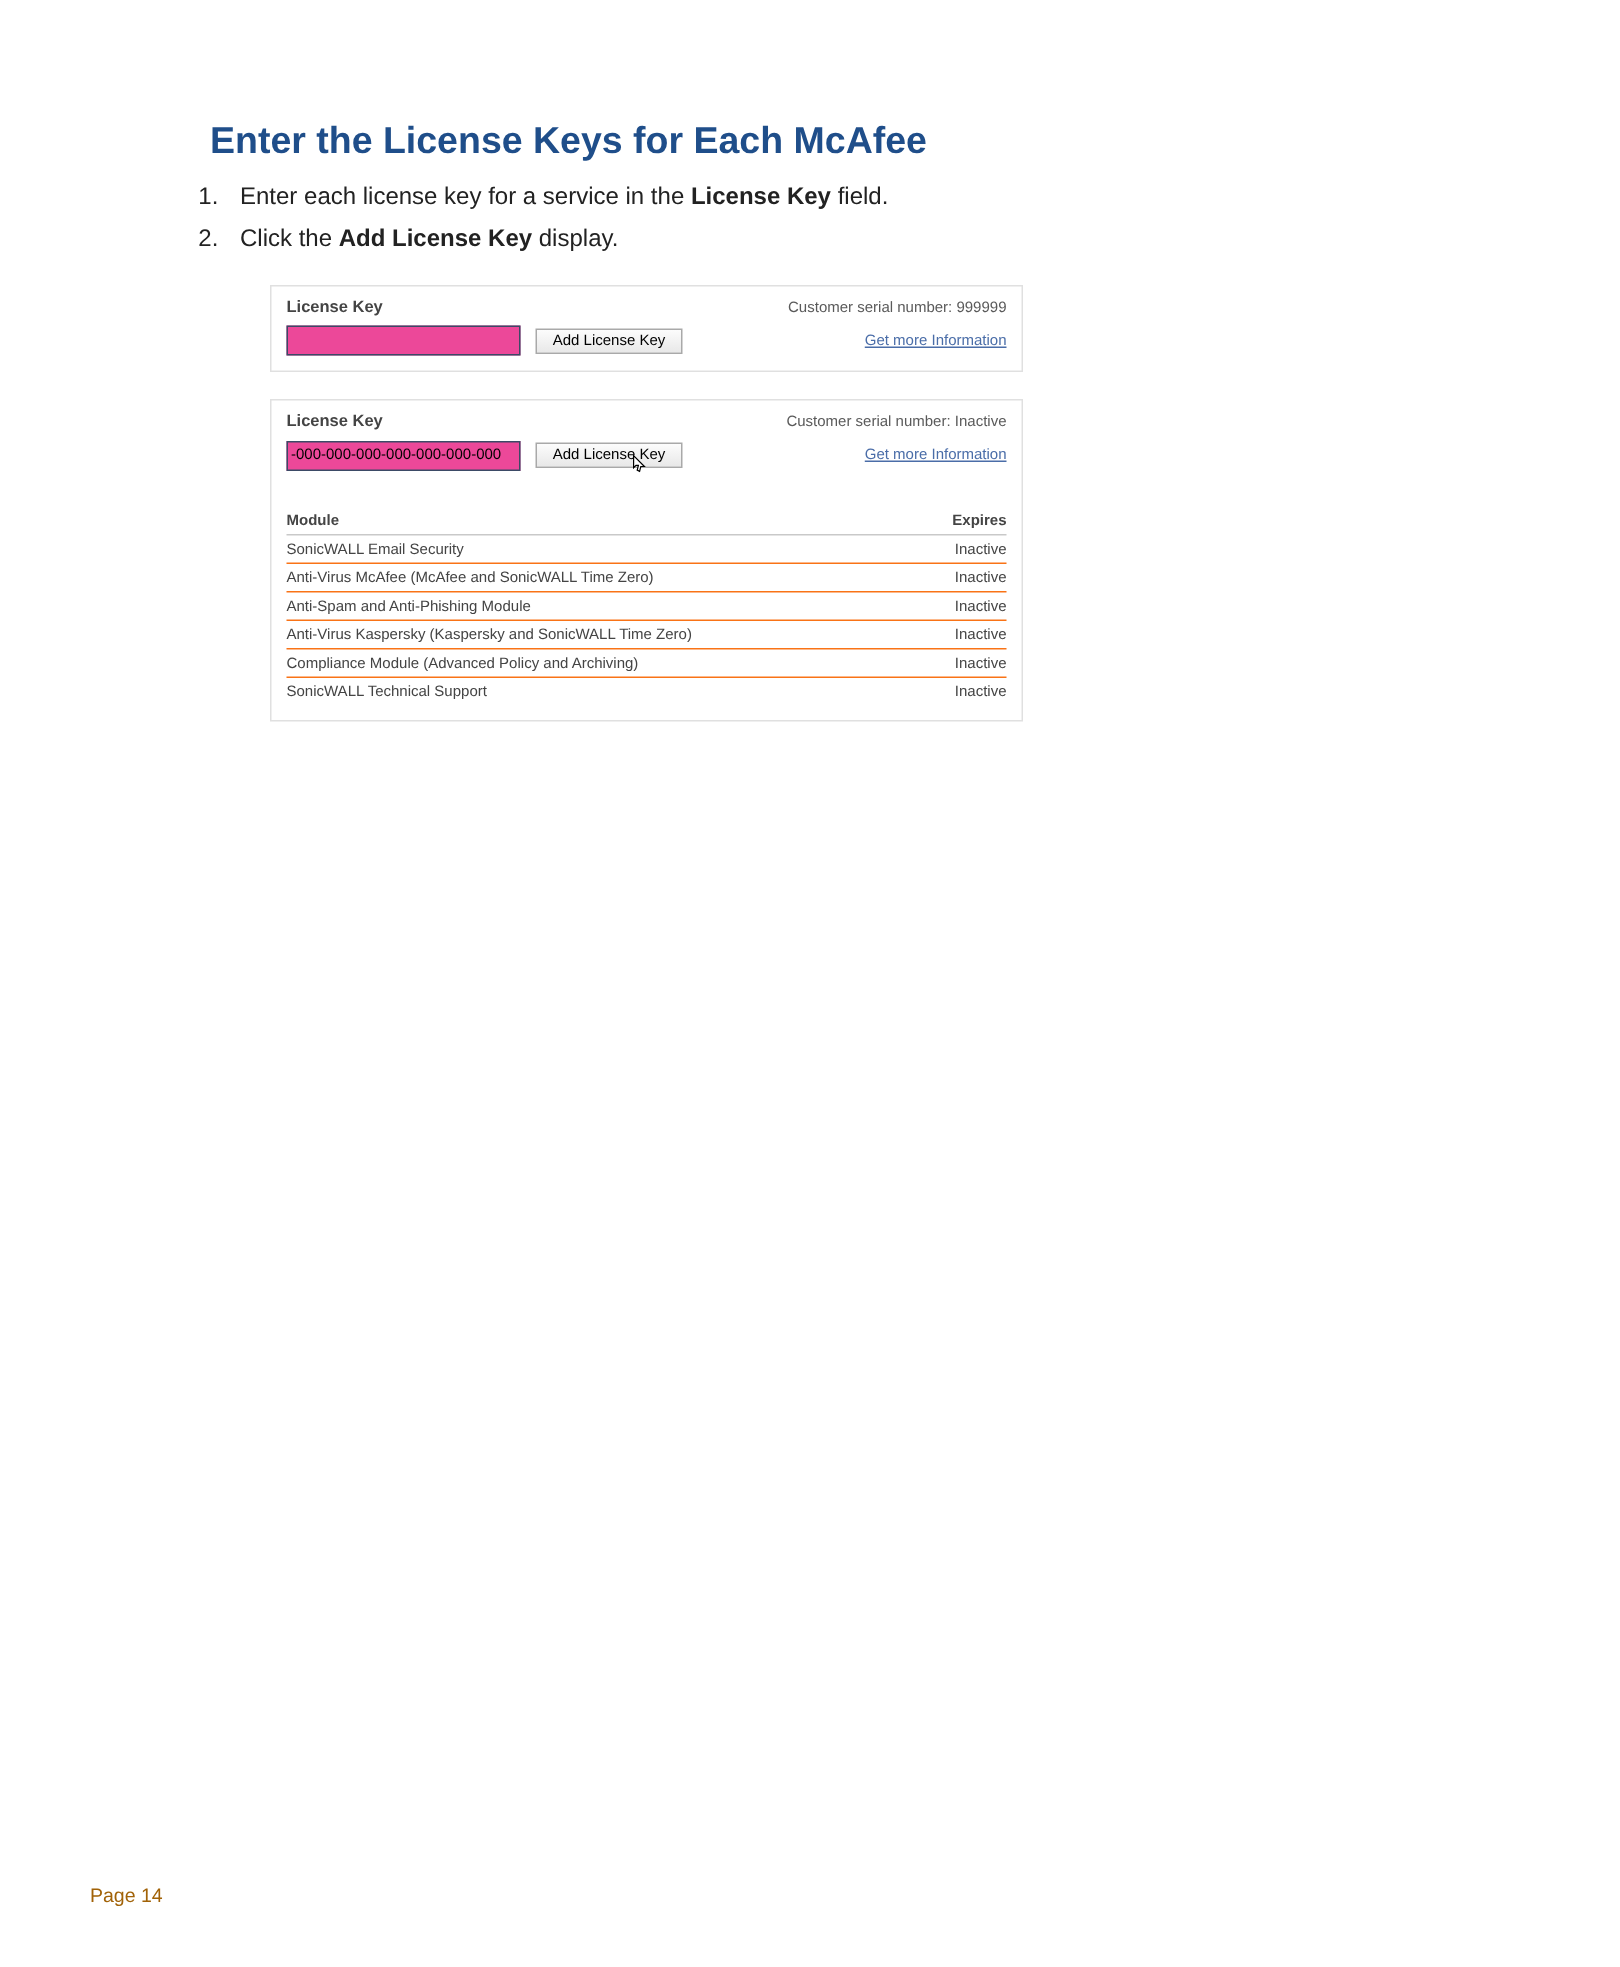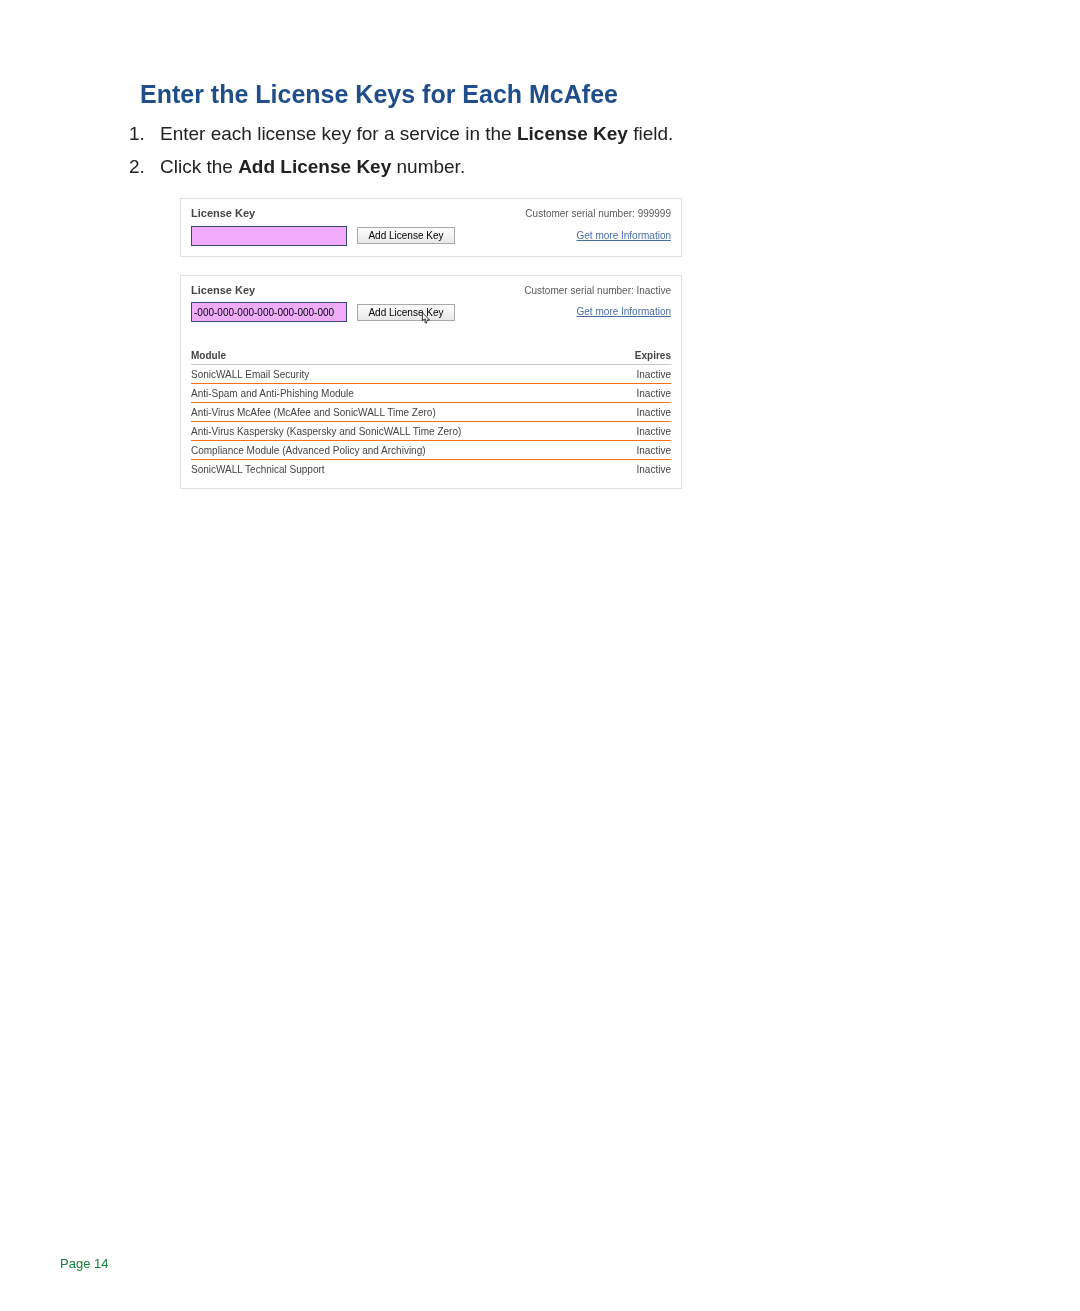--- a/index.html
+++ b/index.html
@@ -19,21 +19,21 @@
   }
   .heading {
     font-size: 25px;
     font-weight: bold;
     color: #1f4e8a;
     margin: 0 0 12px 80px;
   }
   .steps {
     margin: 0 0 18px 90px;
     padding: 0;
-    font-size: 19px;
+    font-size: 16px;
     line-height: 1.4;
     color: #222;
   }
   .steps li {
     margin-bottom: 6px;
     padding-left: 10px;
   }
   .bold { font-weight: bold; }
   .panel {
     margin-left: 120px;
@@ -63,21 +63,21 @@
     display: flex;
     justify-content: space-between;
     align-items: center;
   }
   .lk-input {
     width: 150px;
     height: 16px;
     font: 10px Verdana, Arial, sans-serif;
     border: 1px solid #3b4a66;
     padding: 1px 2px;
-    background: #f0abfc;
+    background: #ec4899;
   }
   .lk-btn {
     font: 10px Verdana, Arial, sans-serif;
     padding: 2px 10px;
     border: 1px solid #a9a9a9;
     background: linear-gradient(#fcfcfc, #e8e8e8);
     cursor: pointer;
     margin-left: 6px;
   }
   .gmi {
@@ -112,36 +112,36 @@
     position: absolute;
     width: 14px;
     height: 16px;
     pointer-events: none;
   }
   .footer {
     position: absolute;
     left: 60px;
     bottom: 40px;
     font-size: 13px;
-    color: #15803d;
+    color: #a16207;
   }
 </style>
 </head>
 <body>
 
 <div class="page">
 
   <h2 class="heading">Enter the License Keys for Each McAfee</h2>
 
   <ol class="steps">
     <li>
       <span>Enter each license key for a service in the </span><span class="bold">License Key</span><span> field.</span>
     </li>
     <li>
-      <span>Click the </span><span class="bold">Add License Key</span><span> number.</span>
+      <span>Click the </span><span class="bold">Add License Key</span><span> display.</span>
     </li>
   </ol>
 
   <div class="panel" style="margin-bottom:18px;">
     <div class="panel-row">
       <span class="lk-label">License Key</span>
       <span class="serial">
         <span>Customer serial number: </span><span>999999</span>
       </span>
     </div>
@@ -181,25 +181,25 @@
           <th>Module</th>
           <th class="exp">Expires</th>
         </tr>
       </thead>
       <tbody>
         <tr>
             <td>SonicWALL Email Security</td>
             <td class="exp">Inactive</td>
           </tr>
         <tr>
+            <td>Anti-Virus McAfee (McAfee and SonicWALL Time Zero)</td>
+            <td class="exp">Inactive</td>
+          </tr>
+        <tr>
             <td>Anti-Spam and Anti-Phishing Module</td>
-            <td class="exp">Inactive</td>
-          </tr>
-        <tr>
-            <td>Anti-Virus McAfee (McAfee and SonicWALL Time Zero)</td>
             <td class="exp">Inactive</td>
           </tr>
         <tr>
             <td>Anti-Virus Kaspersky (Kaspersky and SonicWALL Time Zero)</td>
             <td class="exp">Inactive</td>
           </tr>
         <tr>
             <td>Compliance Module (Advanced Policy and Archiving)</td>
             <td class="exp">Inactive</td>
           </tr>

